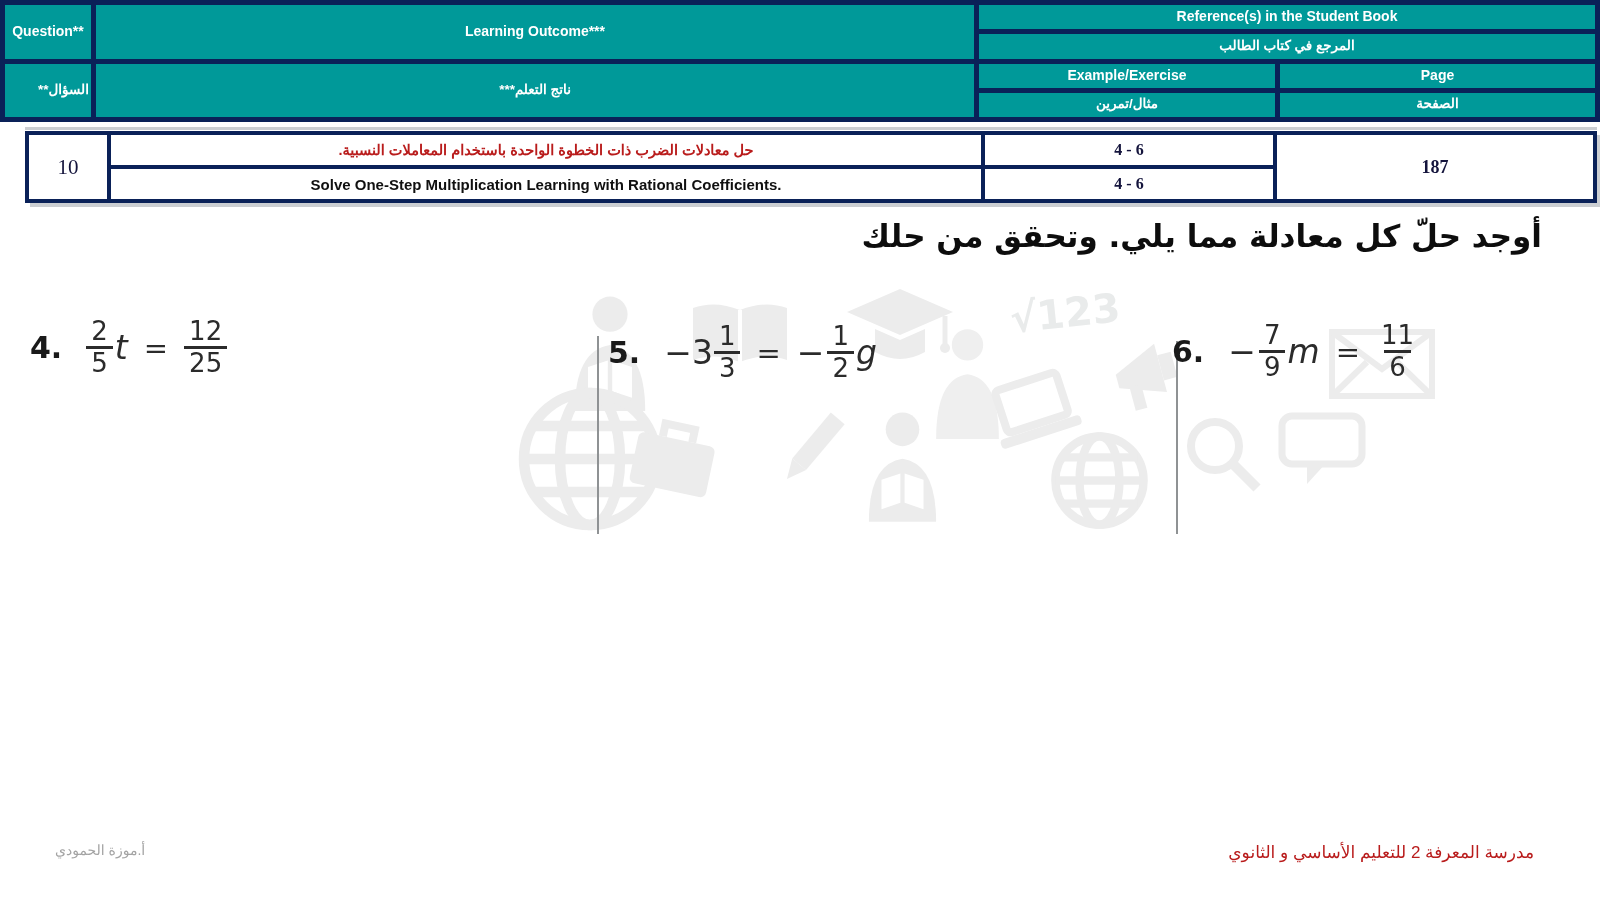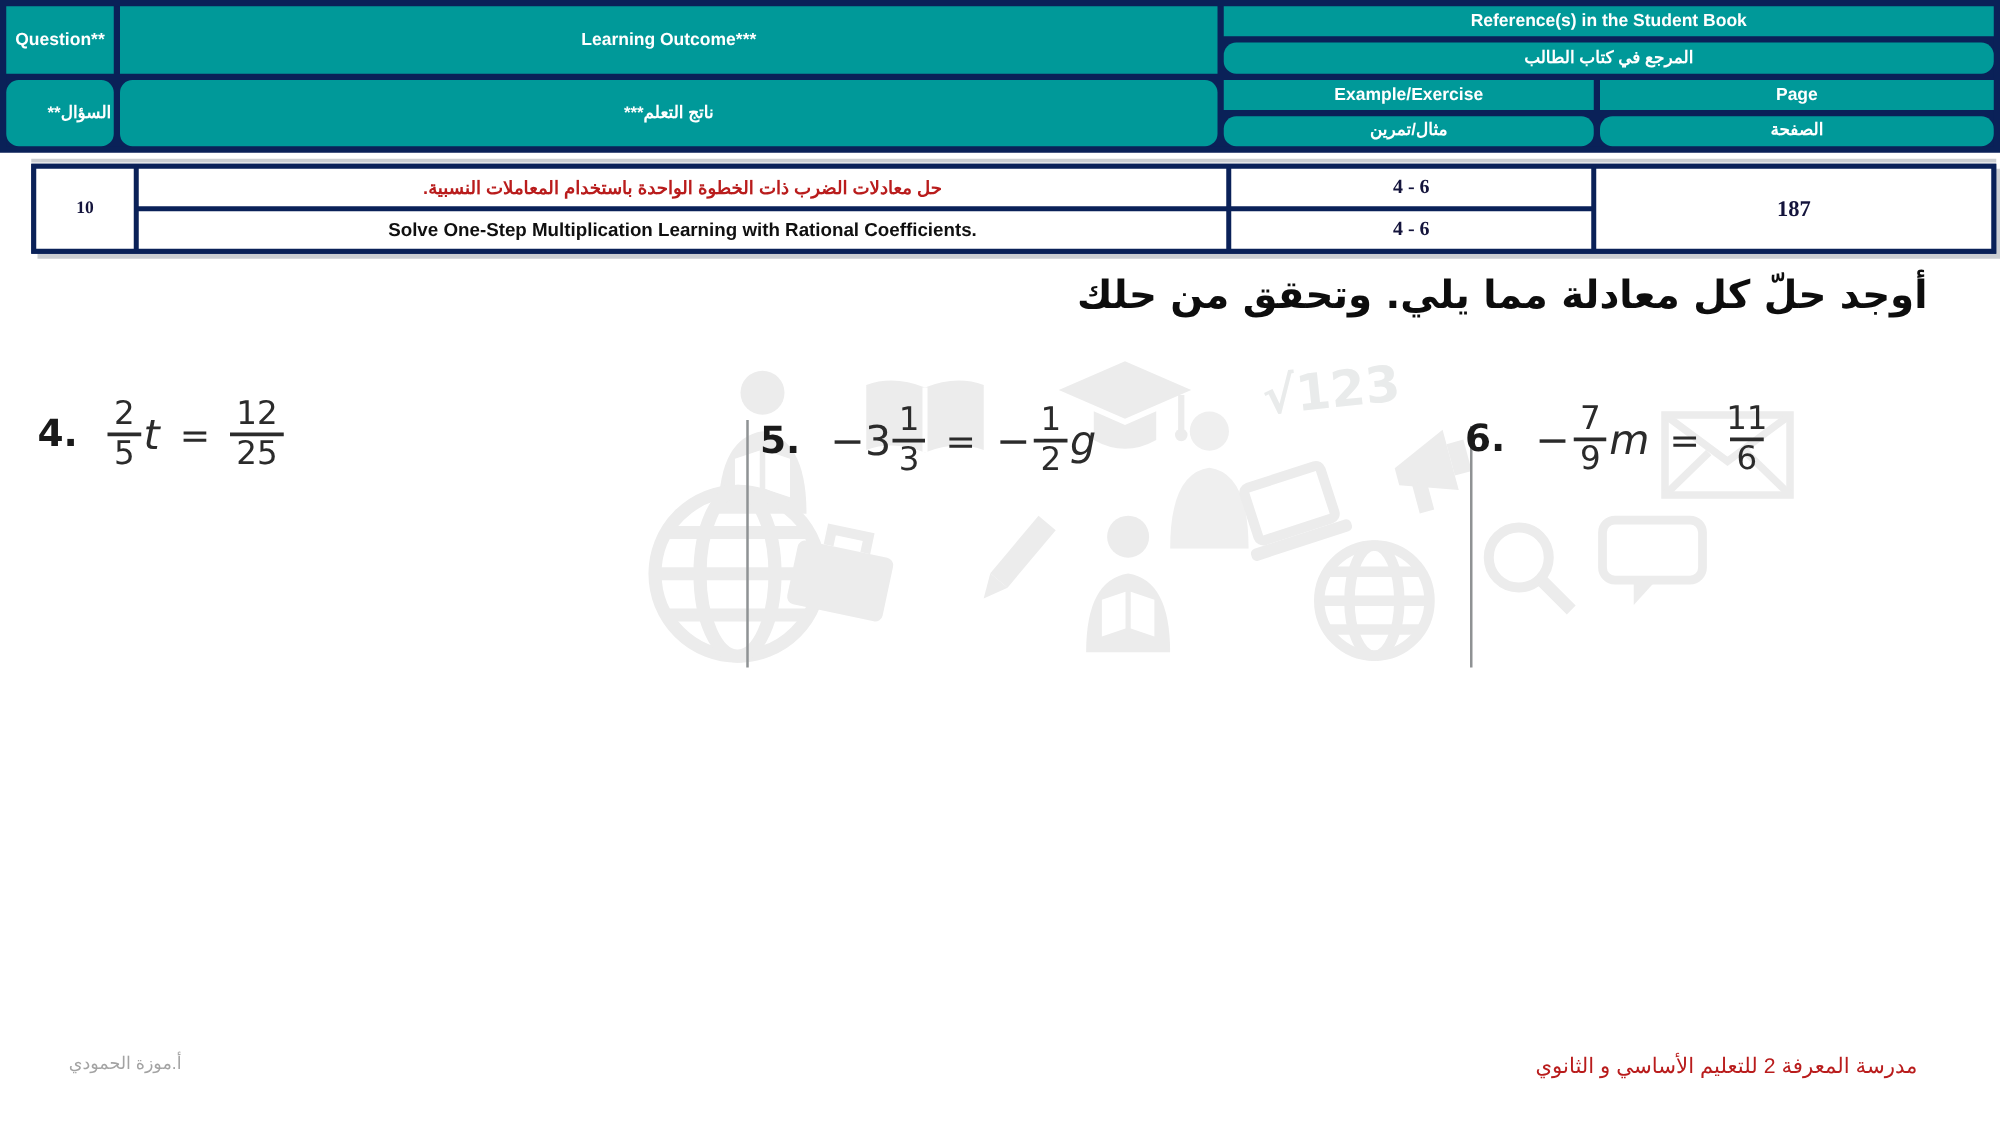--- a/index.html
+++ b/index.html
@@ -14,21 +14,21 @@
     display:grid;
     grid-template-columns:86px 878px 296px 1fr;
     grid-template-rows:1fr 1fr 1fr 1fr;
     gap:5px;background:#0a2158;border:5px solid #0a2158;box-sizing:border-box;
   }
   .hcell{
     background:#009999;color:#ffffff;font-weight:bold;font-size:14px;
     display:flex;align-items:center;justify-content:center;text-align:center;
     line-height:1.1;
   }
-  .hcell.ar{direction:rtl;font-size:13.5px;border-radius:10px;}
+  .hcell.ar{direction:rtl;font-size:13.5px;}
   .c-q-en{grid-area:1/1/3/2;}
   .c-lo-en{grid-area:1/2/3/3;}
   .c-ref-en{grid-area:1/3/2/5;}
   .c-ref-ar{grid-area:2/3/3/5;}
   .c-q-ar{grid-area:3/1/5/2;padding-left:31px;}
   .c-lo-ar{grid-area:3/2/5/3;}
   .c-ex-en{grid-area:3/3/4/4;}
   .c-pg-en{grid-area:3/4/4/5;}
   .c-ex-ar{grid-area:4/3/5/4;}
   .c-pg-ar{grid-area:4/4/5/5;}
@@ -42,21 +42,21 @@
     display:grid;
     grid-template-columns:78px 870px 288px 1fr;
     grid-template-rows:1fr 1fr;
     gap:4px;background:#0a2158;border:4px solid #0a2158;box-sizing:border-box;
     box-shadow:5px 4px 0 #cbced2;
   }
   .dcell{
     background:#ffffff;display:flex;align-items:center;justify-content:center;
     text-align:center;color:#14143c;
   }
-  .d-q{grid-area:1/1/3/2;font-family:"Liberation Serif",serif;font-weight:bold;font-size:14px;}
+  .d-q{grid-area:1/1/3/2;font-family:"Liberation Serif",serif;font-weight:normal;font-size:21px;}
   .d-ar{grid-area:1/2/2/3;direction:rtl;font-size:14.5px;color:#b91c1c;font-weight:700;}
   .d-en{grid-area:2/2/3/3;font-weight:bold;font-size:15px;color:#101010;}
   .d-ex1{grid-area:1/3/2/4;font-family:"Liberation Serif",serif;font-weight:bold;font-size:16px;}
   .d-ex2{grid-area:2/3/3/4;font-family:"Liberation Serif",serif;font-weight:bold;font-size:16px;}
   .d-pg{grid-area:1/4/3/5;font-family:"Liberation Serif",serif;font-weight:bold;font-size:18px;}
 
   
   .instruction{
     position:absolute;top:218px;right:58px;direction:rtl;
     font-family:"DejaVu Sans",sans-serif;font-weight:bold;font-size:31px;

